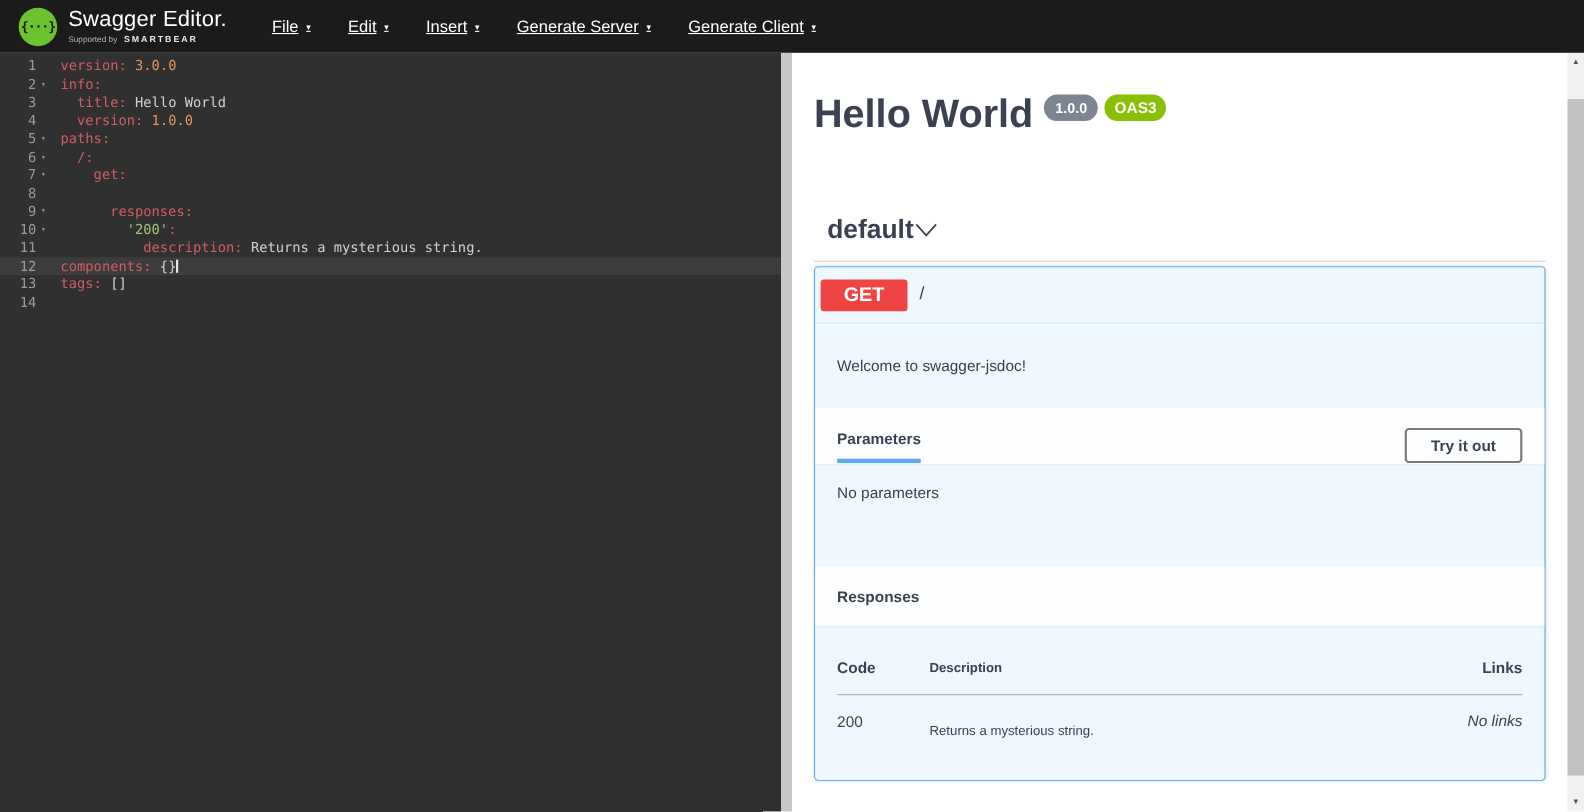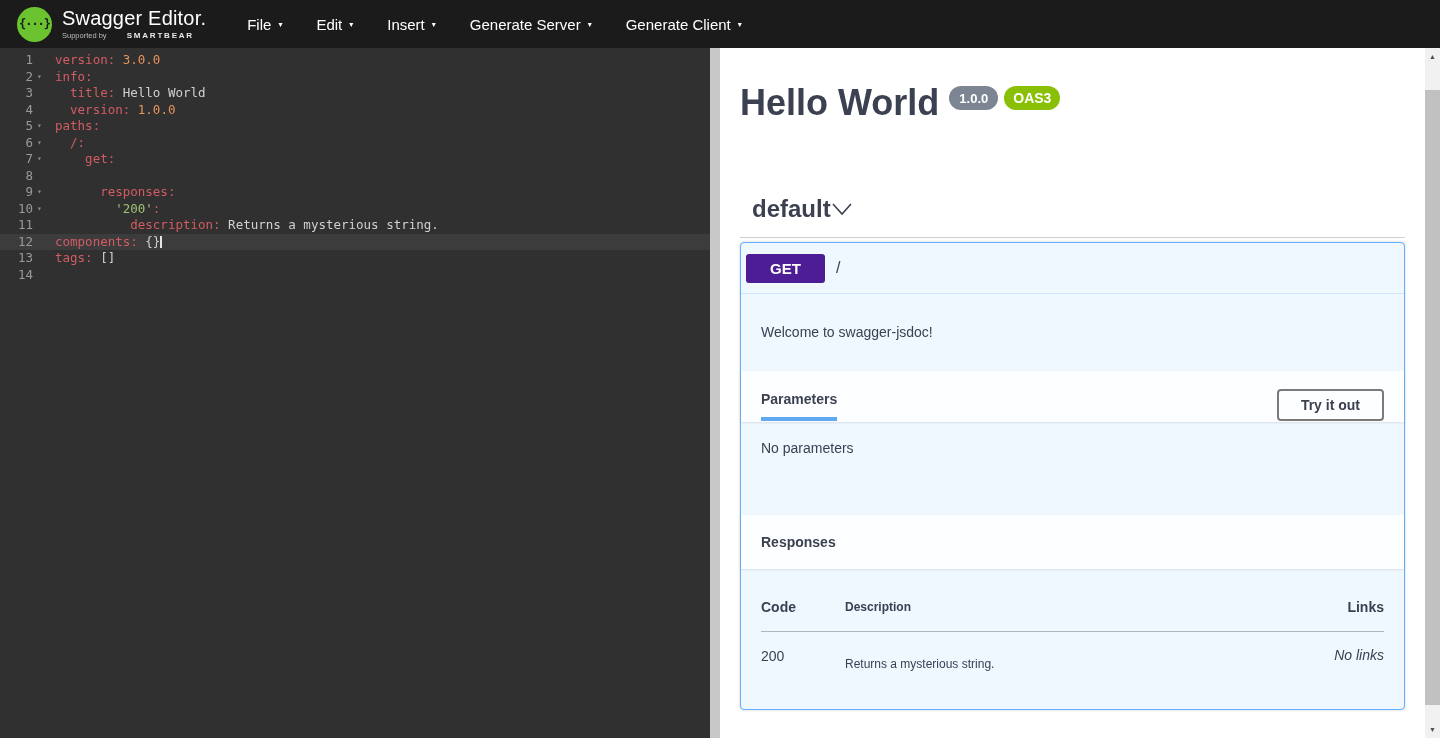--- a/index.html
+++ b/index.html
@@ -10,24 +10,24 @@
   
   .topbar { position:absolute; left:0; top:0; width:1440px; height:48px; background:#1b1b1b;
             display:flex; align-items:center; z-index:9; }
   .logo { display:flex; align-items:center; gap:10px; padding-left:17px; }
   .logo-icon { width:35px; height:35px; border-radius:50%; background:#6ac32f; color:#1b1b1b;
                display:flex; align-items:center; justify-content:center;
                font-family:"DejaVu Sans Mono", monospace; font-weight:bold; font-size:12px; letter-spacing:-1px; }
   .brand-wrap { display:flex; flex-direction:column; justify-content:center; }
   .brand { color:#fff; font-size:20px; font-weight:400; letter-spacing:.2px; line-height:20px; }
   .tagline { font-size:7.5px; color:#b9b9b9; margin-top:3px; }
-  .tagline .sb { letter-spacing:1.8px; color:#e8e8e8; font-weight:bold; font-size:8px; margin-left:20px; }
+  .tagline .sb { letter-spacing:1.8px; color:#e8e8e8; font-weight:bold; font-size:8px; margin-left:6px; }
   .menus { display:flex; margin-left:24px; }
   .menu-item { color:#fff; font-size:15px; padding:0 17px; height:48px; display:flex;
-               align-items:center; gap:7px; cursor:pointer; }
+               align-items:center; gap:7px; cursor:pointer;text-decoration:underline; }
   .menu-caret { font-size:8px; color:#fff; }
 
   
   .editor { position:absolute; left:0; top:48px; width:710px; height:690px; background:#303030;
             font-family:"DejaVu Sans Mono", monospace; font-size:12.5px; padding-top:4px; cursor:text; }
   .ed-line { display:flex; height:16.5px; line-height:16.5px; white-space:pre; }
   .ed-line.active { background:#3c3c3c; }
   .gutter { width:46px; flex:none; display:flex; }
   .ln { width:33px; text-align:right; color:#9a9a9a; }
   .fold { width:13px; text-align:center; color:#8a8a8a; font-size:8px; line-height:16.5px; cursor:pointer; }
@@ -53,21 +53,21 @@
 
   .tag-header { margin-top:74px; display:flex; justify-content:flex-start; align-items:center;
                 padding:0 12px 14px 12px; border-bottom:1px solid rgba(59,65,81,.25); cursor:pointer; }
   .tag-name { font-size:24px; font-weight:700; color:#3b4151; }
   .chev { width:22px; height:18px; }
 
   .opblock { margin-top:4px; border:1px solid #61affe; border-radius:4px; background:#eff7ff;
              box-shadow:0 0 3px rgba(0,0,0,.18); }
   .op-summary { height:51px; display:flex; align-items:center; padding:0 5px;
                 border-bottom:1px solid #cfe5fd; cursor:pointer; }
-  .method-badge { background:#4c1d95; color:#fff; font-weight:700; font-size:15px; width:79px; height:29px;
+  .method-badge { background:#ef4444; color:#fff; font-weight:700; font-size:18px; width:79px; height:29px;
                   border-radius:3px; display:flex; align-items:center; justify-content:center; }
   .op-path { margin-left:11px; font-size:16px; color:#3b4151; }
   .op-description { padding:30px 20px 31px; font-size:14px; color:#3b4151; }
 
   .section-header { background:rgba(255,255,255,.85); box-shadow:0 1px 2px rgba(0,0,0,.1);
                     height:51px; display:flex; align-items:center; justify-content:space-between; padding:0 20px; }
   .tab-label { font-size:14px; font-weight:700; color:#3b4151; display:inline-block;
                border-bottom:4px solid #5fa8f2; padding-bottom:10px; transform:translateY(9px); cursor:pointer; }
   .btn-try { border:2px solid #7a7a7a; border-radius:4px; background:transparent; color:#3b4151;
              font-weight:700; font-size:14px; padding:6px 22px; font-family:inherit; cursor:pointer;margin-top:16px; }

